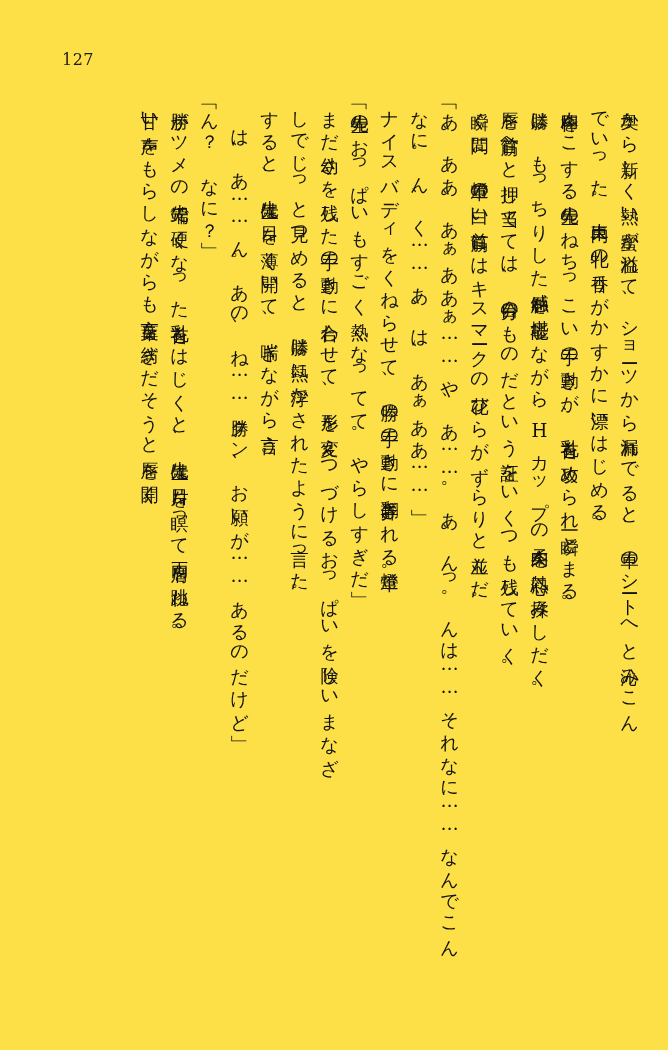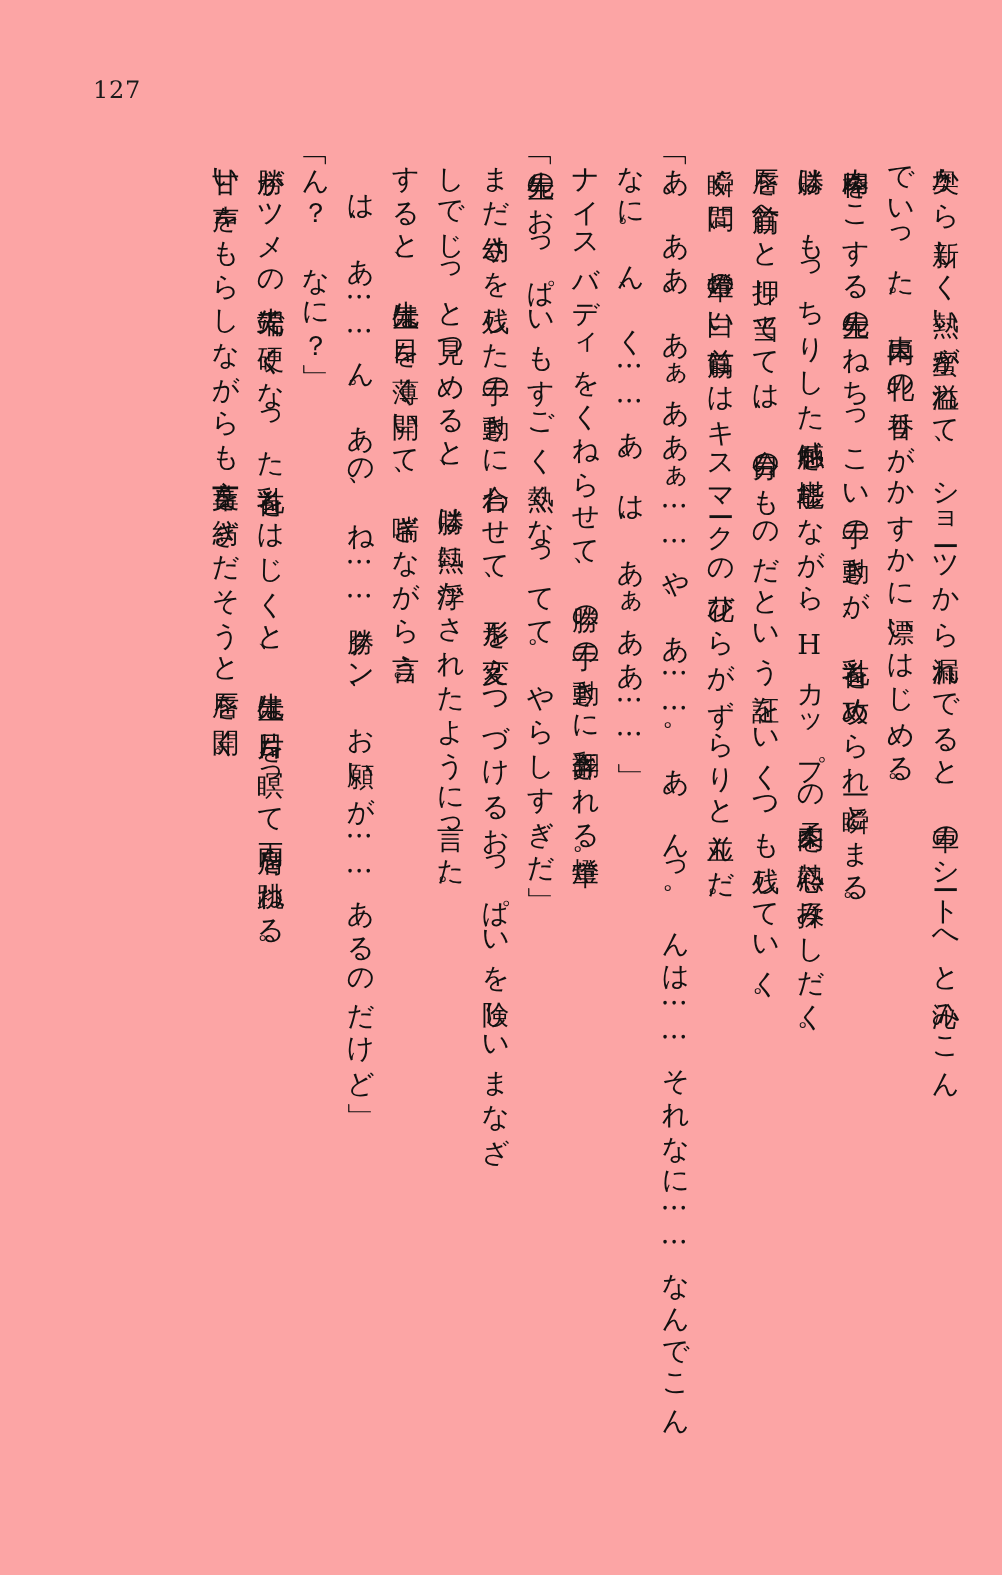--- a/index.html
+++ b/index.html
@@ -13,21 +13,21 @@
     position: relative;
     font-family: "DejaVu Serif", "Liberation Serif", serif;
     color: #1a1a1a;
     overflow: hidden;
   }
   .page {
     position: absolute;
     inset: 0;
     width: 668px;
     height: 1050px;
-    background: #fca5a5;
+    background: #fde047;
   }
   .page-number {
     position: absolute;
     top: 50px;
     left: 62px;
     font-size: 16px;
     letter-spacing: 0.5px;
     color: #1a1a1a;
     font-family: "DejaVu Serif", "Liberation Serif", serif;
   }

